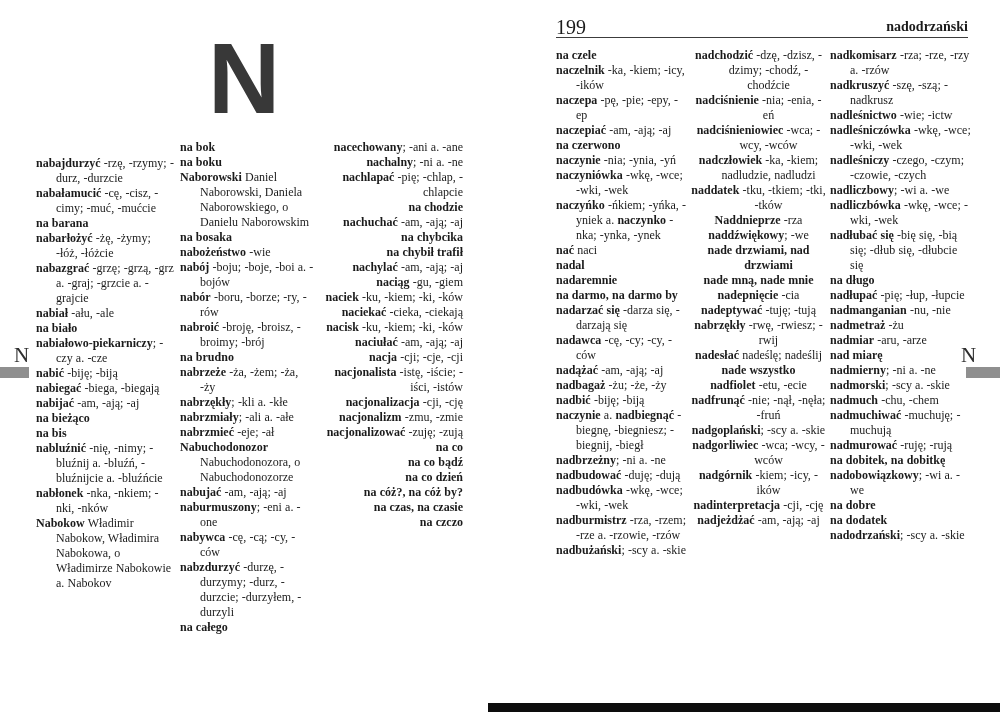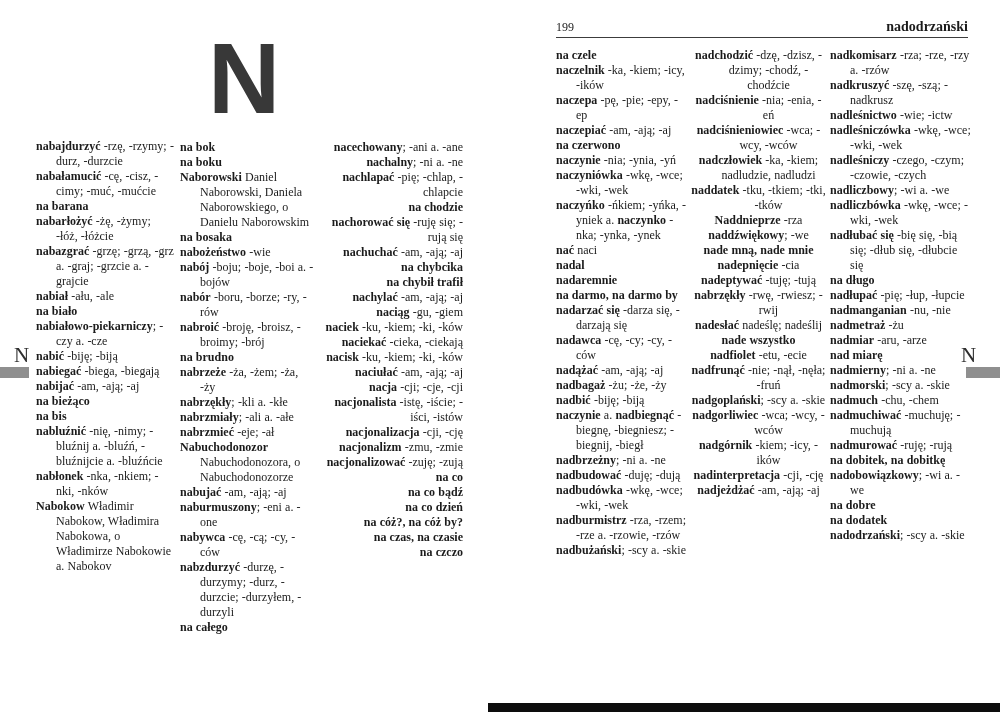--- a/index.html
+++ b/index.html
@@ -21,21 +21,21 @@
     font-weight: bold;
     font-size: 100px;
     line-height: 100px;
     color: #383838;
     letter-spacing: -2px;
   }
 
   
   .header-pagenum {
     position: absolute; left: 556px; top: 20px;
-    font-size: 12px; line-height: 14px;
+    font-size: 20px; line-height: 14px;
   }
   .header-guideword {
     position: absolute; right: 32px; top: 19px;
     font-size: 14px; line-height: 15px; font-weight: bold;
   }
   .header-rule {
     position: absolute; left: 556px; top: 37px;
     width: 412px; height: 1px; background: #3c3c3c;
   }
 
@@ -46,21 +46,21 @@
     line-height: 15px;
   }
   .col p.entry {
     margin: 0;
     padding-left: 20px;
     text-indent: -20px;
     word-spacing: 0.2px;
   }
   .col b { font-weight: bold; }
 
-  #col1 { left: 36px;  top: 139px; width: 138px; font-family: Liberation Serif, serif; }
+  #col1 { left: 36px;  top: 156px; width: 138px; font-family: Liberation Serif, serif; }
   #col2 { left: 180px; top: 140px; width: 135px; }
   #col3 { left: 320px; top: 140px; width: 143px; text-align: right; }
   #col4 { left: 556px; top: 48px;  width: 131px; }
   #col5 { left: 690px; top: 48px;  width: 137px; text-align: center; }
   #col6 { left: 830px; top: 48px;  width: 141px; }
 
   
   .thumb-letter {
     position: absolute;
     font-size: 21px; line-height: 22px;
@@ -134,21 +134,20 @@
       <p class="entry"><b>naburmuszony</b><span>; -eni a. -one</span></p>
       <p class="entry"><b>nabywca</b><span> -cę, -cą; -cy, -ców</span></p>
       <p class="entry"><b>nabzdurzyć</b><span> -durzę, -durzymy; -durz, -durzcie; -durzyłem, -durzyli</span></p>
       <p class="entry"><b>na całego</b></p>
     </div>
   <div id="col3" class="col">
       <p class="entry"><b>nacechowany</b><span>; -ani a. -ane</span></p>
       <p class="entry"><b>nachalny</b><span>; -ni a. -ne</span></p>
       <p class="entry"><b>nachlapać</b><span> -pię; -chlap, -chlapcie</span></p>
       <p class="entry"><b>na chodzie</b></p>
-      <p class="entry"><b>nachorować się</b><span> -ruję się; -rują się</span></p>
       <p class="entry"><b>nachuchać</b><span> -am, -ają; -aj</span></p>
       <p class="entry"><b>na chybcika</b></p>
       <p class="entry"><b>na chybił trafił</b></p>
       <p class="entry"><b>nachylać</b><span> -am, -ają; -aj</span></p>
       <p class="entry"><b>naciąg</b><span> -gu, -giem</span></p>
       <p class="entry"><b>naciek</b><span> -ku, -kiem; -ki, -ków</span></p>
       <p class="entry"><b>naciekać</b><span> -cieka, -ciekają</span></p>
       <p class="entry"><b>nacisk</b><span> -ku, -kiem; -ki, -ków</span></p>
       <p class="entry"><b>naciułać</b><span> -am, -ają; -aj</span></p>
       <p class="entry"><b>nacja</b><span> -cji; -cje, -cji</span></p>
@@ -189,20 +188,21 @@
       <p class="entry"><b>nadbużański</b><span>; -scy a. -skie</span></p>
     </div>
   <div id="col5" class="col">
       <p class="entry"><b>nadchodzić</b><span> -dzę, -dzisz, -dzimy; -chodź, -chodźcie</span></p>
       <p class="entry"><b>nadciśnienie</b><span> -nia; -enia, -eń</span></p>
       <p class="entry"><b>nadciśnieniowiec</b><span> -wca; -wcy, -wców</span></p>
       <p class="entry"><b>nadczłowiek</b><span> -ka, -kiem; nadludzie, nadludzi</span></p>
       <p class="entry"><b>naddatek</b><span> -tku, -tkiem; -tki, -tków</span></p>
       <p class="entry"><b>Naddnieprze</b><span> -rza</span></p>
       <p class="entry"><b>naddźwiękowy</b><span>; -we</span></p>
+      <p class="entry"><b>nade drzwiami, nad drzwiami</b></p>
       <p class="entry"><b>nade mną, nade mnie</b></p>
       <p class="entry"><b>nadepnięcie</b><span> -cia</span></p>
       <p class="entry"><b>nadeptywać</b><span> -tuję; -tują</span></p>
       <p class="entry"><b>nabrzękły</b><span> -rwę, -rwiesz; -rwij</span></p>
       <p class="entry"><b>nadesłać</b><span> nadeślę; nadeślij</span></p>
       <p class="entry"><b>nade wszystko</b></p>
       <p class="entry"><b>nadfiolet</b><span> -etu, -ecie</span></p>
       <p class="entry"><b>nadfrunąć</b><span> -nie; -nął, -nęła; -fruń</span></p>
       <p class="entry"><b>nadgoplański</b><span>; -scy a. -skie</span></p>
       <p class="entry"><b>nadgorliwiec</b><span> -wca; -wcy, -wców</span></p>

